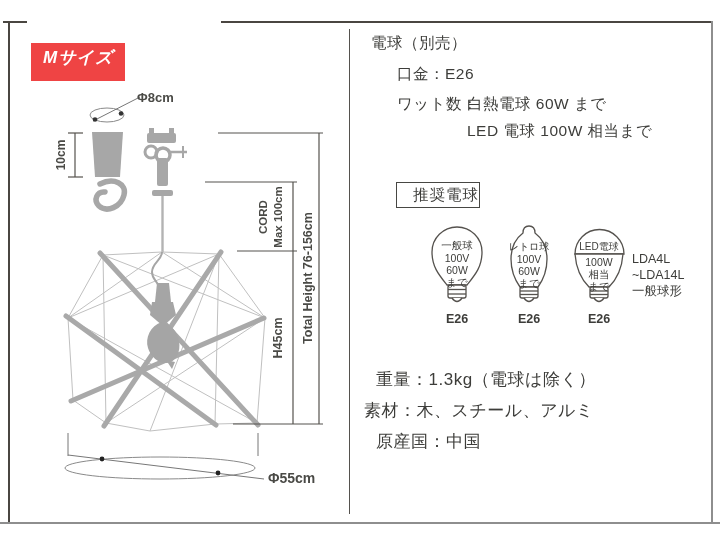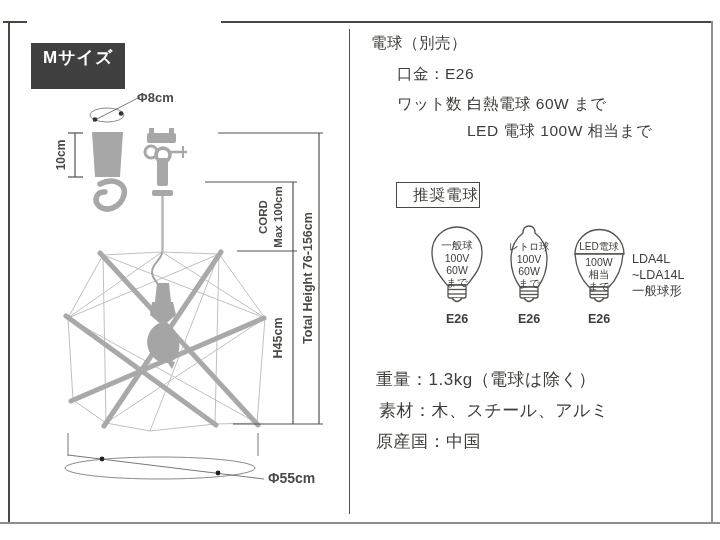--- a/index.html
+++ b/index.html
@@ -3,22 +3,22 @@
 <meta charset="utf-8">
 <style>
   html,body{margin:0;padding:0;background:#fff;}
   .stage{position:relative;width:720px;height:540px;background:#ffffff;overflow:hidden;
          font-family:"Liberation Sans",sans-serif;color:#3b3b38;}
   .abs{position:absolute;}
   .frame{position:absolute;background:#4a4641;}
   .frame.light{background:#8e8e8e;}
   .title{position:absolute;left:32px;top:8px;font-size:19px;font-weight:800;
          letter-spacing:2.5px;color:#37322d;white-space:nowrap;}
-  .badge{position:absolute;left:31px;top:43px;background:#404040;color:#ffffff;
-         font-size:17px;font-weight:700;letter-spacing:1px;padding:3px 12px 20px 12px;}
+  .badge{position:absolute;left:31px;top:43px;background:#ef4444;color:#ffffff;
+         font-size:17px;font-weight:700;letter-spacing:1px;padding:3px 12px 12px 12px;font-style:italic;}
   .jp{position:absolute;font-size:15.5px;color:#3d3d3a;white-space:nowrap;letter-spacing:0.5px;}
   .jp.big{font-size:17px;}
   .recbox{position:absolute;left:396px;top:182px;width:82px;height:24px;
           border:1.4px solid #474743;text-align:right;line-height:24px;
           font-size:15.5px;color:#3d3d3a;letter-spacing:1px;}
   svg text{font-family:"Liberation Sans",sans-serif;}
   .dimtxt{fill:#4a4a46;font-weight:700;}
   .bulbtxt{fill:#3d3d3a;}
 </style>
 </head>
@@ -169,16 +169,16 @@
     <text class="bulbtxt" x="599" y="278" font-size="10.5" text-anchor="middle">相当</text>
     <text class="bulbtxt" x="599" y="290" font-size="10.5" text-anchor="middle">まで</text>
     <text class="bulbtxt" x="599" y="323" font-size="12.5" font-weight="700" text-anchor="middle">E26</text>
 
     <text class="bulbtxt" x="632" y="263" font-size="12.5">LDA4L</text>
     <text class="bulbtxt" x="632" y="279" font-size="12.5">~LDA14L</text>
     <text class="bulbtxt" x="632" y="295" font-size="12.5">一般球形</text>
   </svg>
 
   <div class="jp big" style="left:376px;top:368px;">重量：1.3kg（電球は除く）</div>
-  <div class="jp big" style="left:379px;top:399px;text-align:center;">素材：木、スチール、アルミ</div>
+  <div class="jp big" style="left:364px;top:399px;text-align:center;">素材：木、スチール、アルミ</div>
   <div class="jp big" style="left:376px;top:430px;">原産国：中国</div>
 
 </div>
 
 </body></html>

